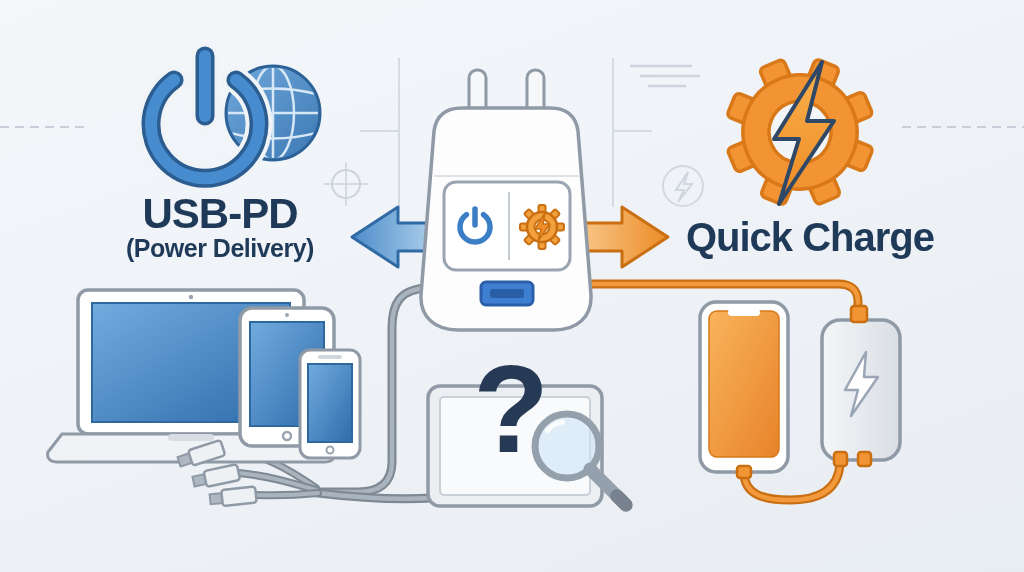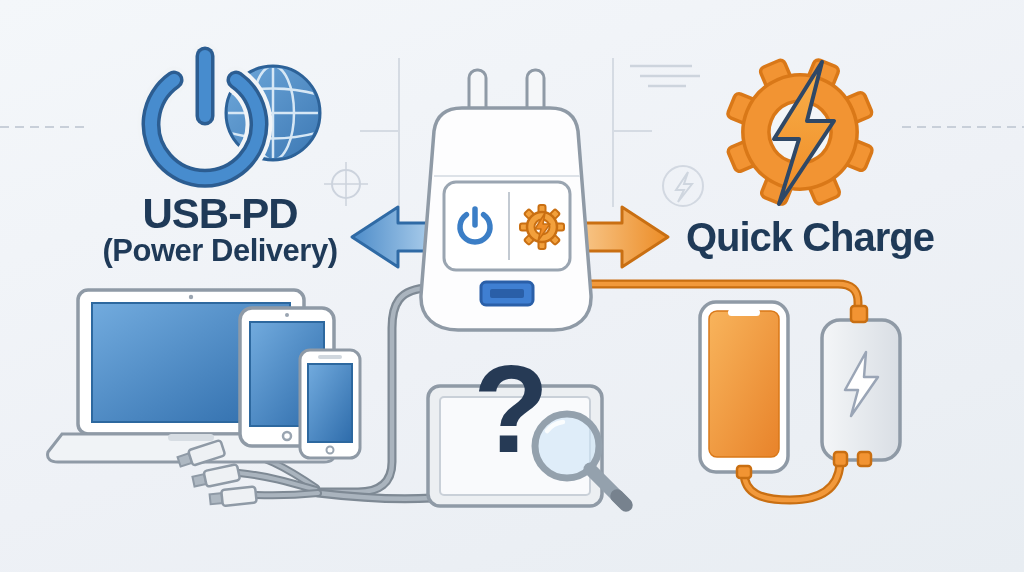--- a/index.html
+++ b/index.html
@@ -4,21 +4,21 @@
 <style>
   html,body{margin:0;padding:0;}
   body{font-family:"Liberation Sans",sans-serif;background:#e7ebf0;}
   .canvas{
     position:relative;width:1024px;height:572px;overflow:hidden;
     background:linear-gradient(160deg,#f4f7fa 0%,#eef1f6 55%,#e8edf2 100%);
   }
   .canvas svg.art{position:absolute;left:0;top:0;}
   .txt{position:absolute;text-align:center;color:#1f3a58;font-weight:bold;line-height:1.05;}
   .usb-pd-heading{left:60px;top:192px;width:320px;font-size:42px;letter-spacing:-1px;}
-  .usb-pd-sub{left:60px;top:235px;width:320px;font-size:31px;letter-spacing:-0.5px;}
+  .usb-pd-sub{left:60px;top:235px;width:320px;font-size:25px;letter-spacing:-0.5px;}
   .qc-heading{left:650px;top:216px;width:320px;font-size:40px;letter-spacing:-1px;text-align:center;}
   .caption{left:292px;top:522px;width:440px;font-size:27px;letter-spacing:-0.5px;}
 </style>
 </head>
 <body>
 
 <div class="canvas">
 
 <svg class="art" width="1024" height="572" viewBox="0 0 1024 572">
   <defs>

